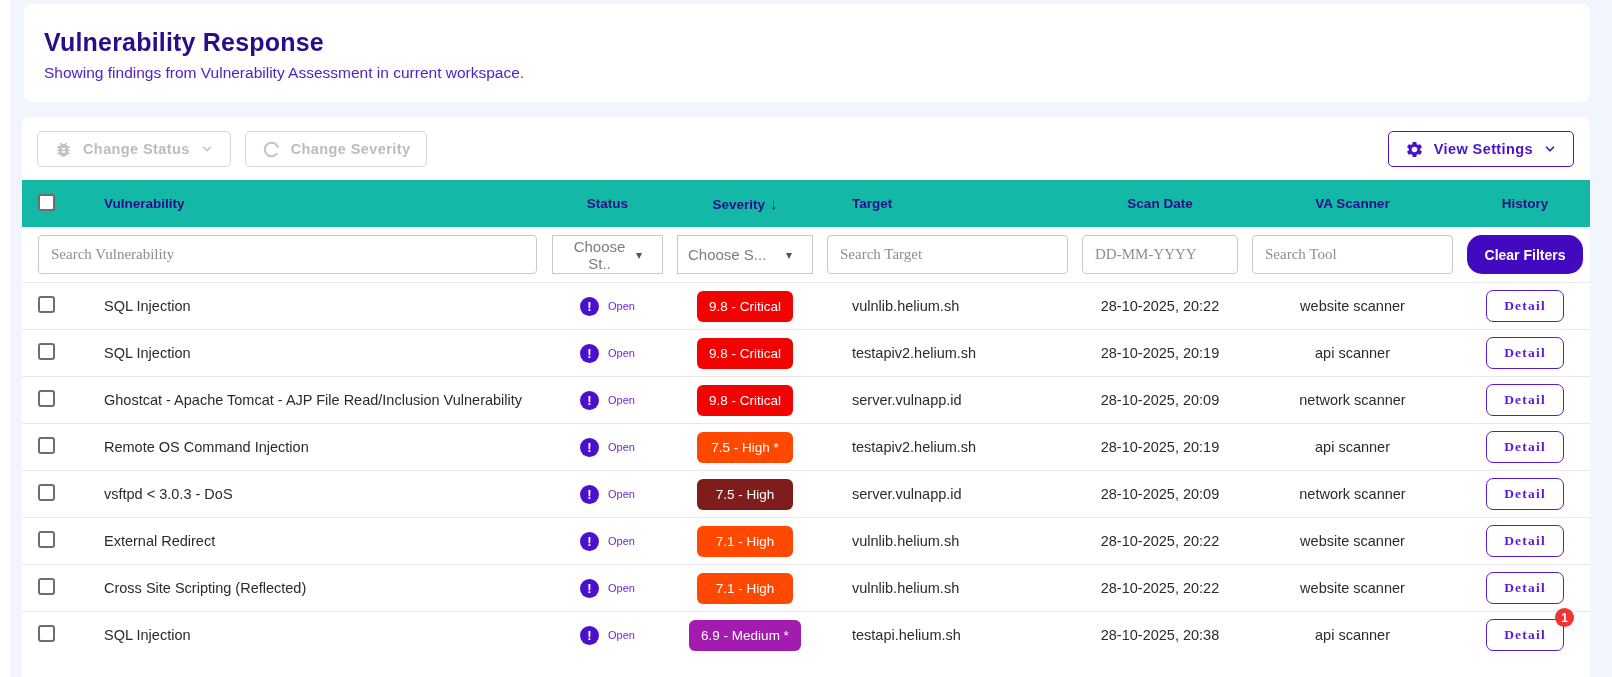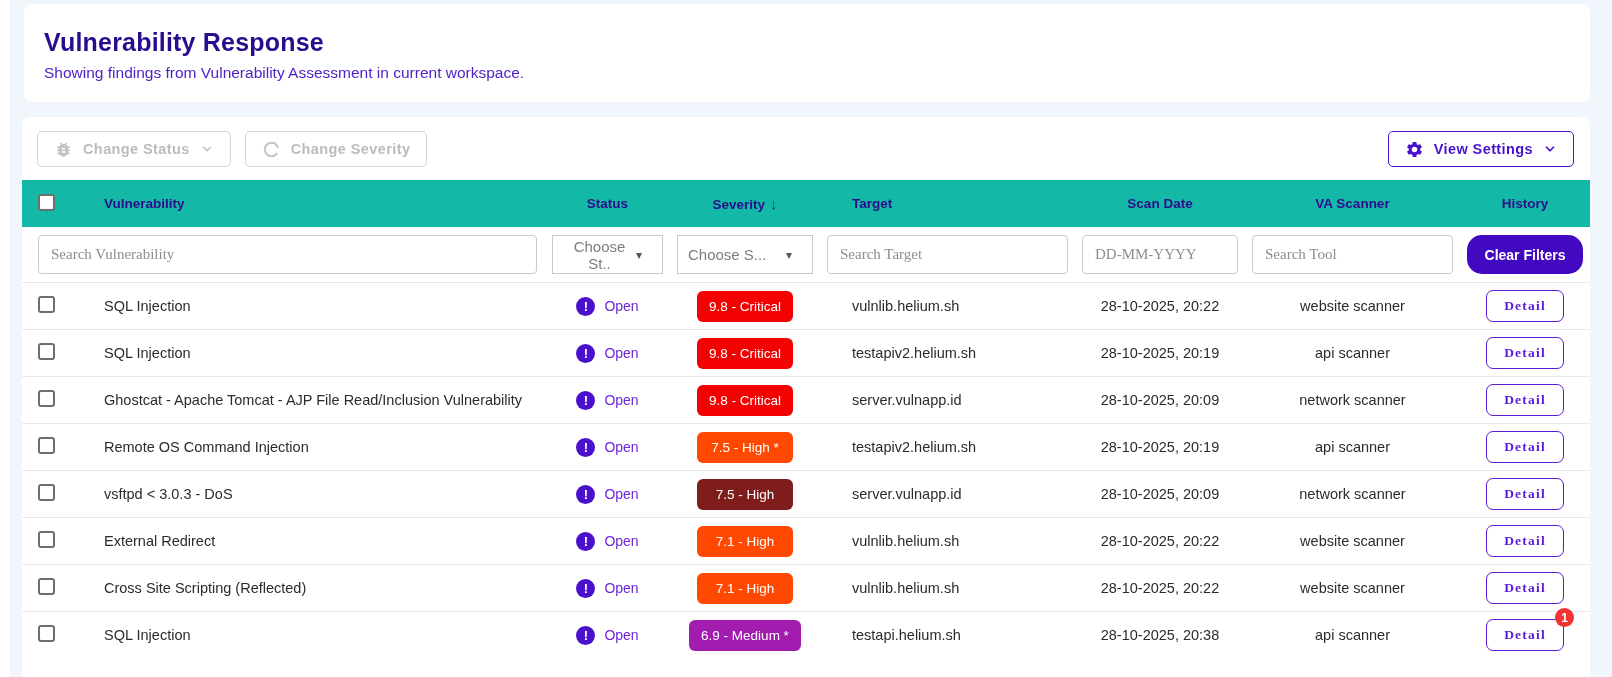--- a/index.html
+++ b/index.html
@@ -61,21 +61,21 @@
   
   .data-row td { height:47px; border-top:1px solid #e9e9e9; font-size:14.5px; color:#2b2b2b;
                  text-align:center; }
   .cell-vuln { text-align:left !important; padding-left:20px; color:#1e1e1e; }
   .cell-target { text-align:left !important; padding-left:32px; }
   .cell-status { }
   .status-wrap { display:flex; align-items:center; justify-content:center; gap:9px; }
   .status-icon { width:19px; height:19px; border-radius:50%; background:#4a10cc; color:#fff;
                  font-weight:700; font-size:13px; display:flex; align-items:center;
                  justify-content:center; }
-  .status-text { color:#6d28d9; font-size:14px; }
+  .status-text { color:#6d28d9; font-size:11px; }
   .sev-badge { display:inline-block; padding:8px 12px; border-radius:6px; color:#ffffff;
                font-size:13.5px; min-width:96px; }
   .detail-wrap { position:relative; display:inline-block; }
   .btn-detail { width:78px; height:32px; background:#ffffff; border:1.7px solid #5a1ad8;
                 border-radius:7px; color:#5a1ad8; font-size:13.5px; font-weight:700;
                 letter-spacing:1.2px; cursor:pointer; font-family:Liberation Serif, serif; }
   .notif-badge { position:absolute; top:-11px; right:-10px; width:19px; height:19px;
                  border-radius:50%; background:#f23333; color:#fff; font-size:12px;
                  font-weight:700; display:flex; align-items:center; justify-content:center; }
 </style>

